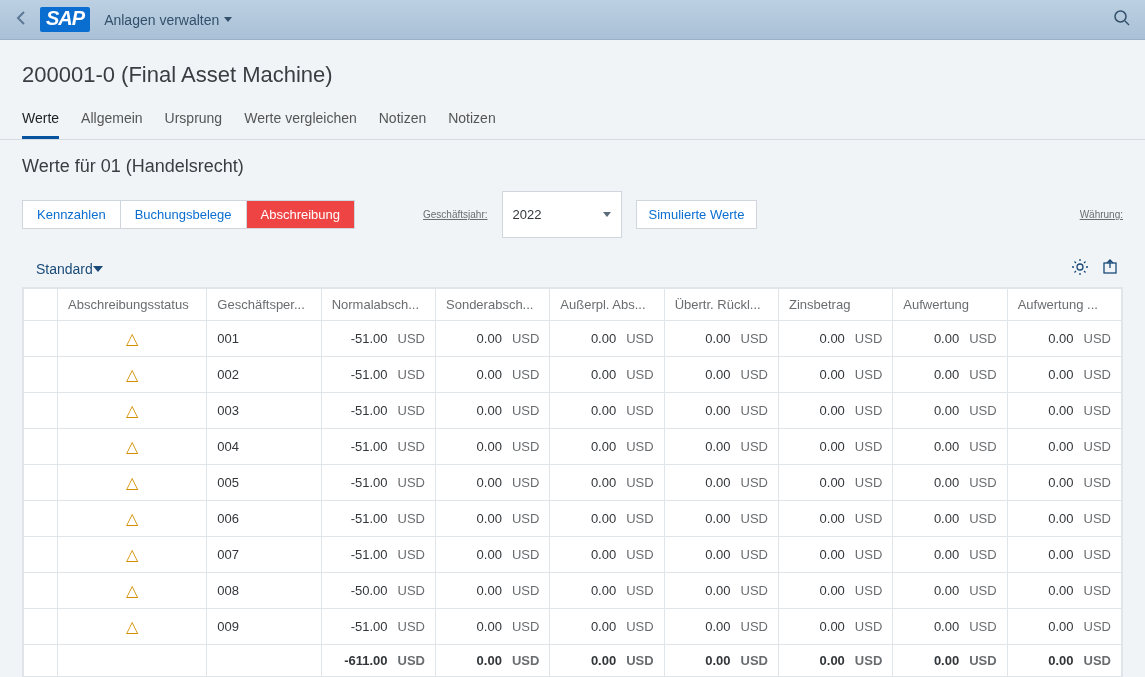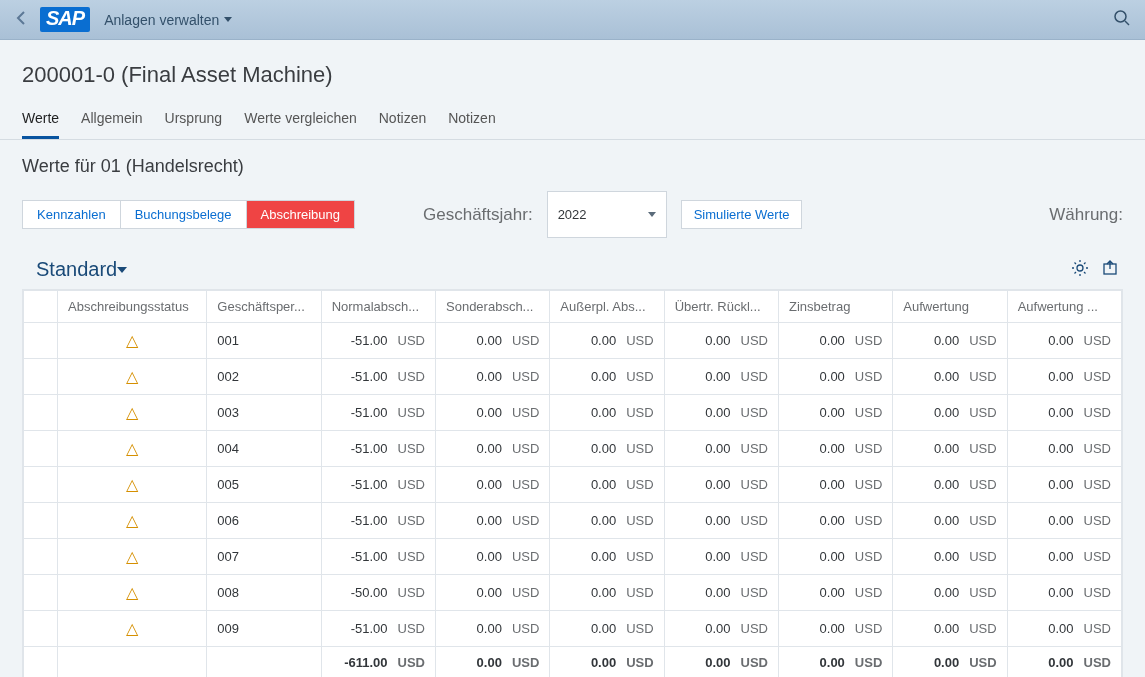--- a/index.html
+++ b/index.html
@@ -21,27 +21,27 @@
   .tabs { display:flex; gap:22px; padding: 0 22px; border-bottom:1px solid #d5dce2; font-size:14px; color:#555;}
   .tab { padding: 6px 0 10px 0; cursor:pointer; }
   .tab.active { color:#1e1f20; border-bottom:3px solid #0854a0; font-weight:500;}
   .content { padding: 16px 22px; }
   .section-title { font-size:18px; color:#3a3d41; margin-bottom:14px; }
   .filters-row { display:flex; align-items:center; gap:14px; margin-bottom:20px; }
   .seg-group { display:flex; border:1px solid #cfd6dd;}
   .seg-btn { padding:6px 14px; background:#fff; color:#0a6ed1; font-size:13px; cursor:pointer; border-right:1px solid #cfd6dd;}
   .seg-btn:last-child{border-right:none;}
   .seg-btn.active { background:#ef4444; color:#fff; }
-  .label { color:#6a6d70; font-size:17px;}
+  .label { color:#6a6d70; font-size:10px;text-decoration:underline;}
   .select { display:flex; align-items:center; justify-content:space-between; background:#fff; border:1px solid #cfd6dd; padding:15px 10px; min-width:120px; cursor:pointer; color:#32363a;}
   .select .caret {width:0;height:0;border-left:4px solid transparent;border-right:4px solid transparent;border-top:5px solid #5a6b7a;}
   .btn { padding:6px 12px; background:#fff; border:1px solid #cfd6dd; color:#0a6ed1; cursor:pointer; }
   .btn.primary { background:#1a4a78; color:#fff; border-color:#1a4a78;}
   .view-row { display:flex; align-items:center; padding:0 4px 8px 14px; }
-  .view-select { color:#1a4a78; font-size:20px; display:flex; align-items:center; cursor:pointer;}
+  .view-select { color:#1a4a78; font-size:14px; display:flex; align-items:center; cursor:pointer;}
   .view-select .caret{width:0;height:0;border-left:5px solid transparent;border-right:5px solid transparent;border-top:6px solid #1a4a78;}
   .table-actions { display:flex; gap:12px; align-items:center;}
   .icon-btn { cursor:pointer; color:#1a4a78; }
   table.data { border-collapse:collapse; width:100%; background:#fff; font-size:13px;}
   table.data th, table.data td { border:1px solid #e0e5ea; padding:8px 10px; white-space:nowrap;}
   table.data th { text-align:left; color:#6a6d70; font-weight:400; background:#fff;}
   .num { text-align:right; display:inline-block; min-width:46px;}
   .cur { color:#6a6d70; padding-left:10px;}
   .status-tri { color:#d58f00; font-size:16px; display:block; text-align:center;}
   .totals td { font-weight:700;}

